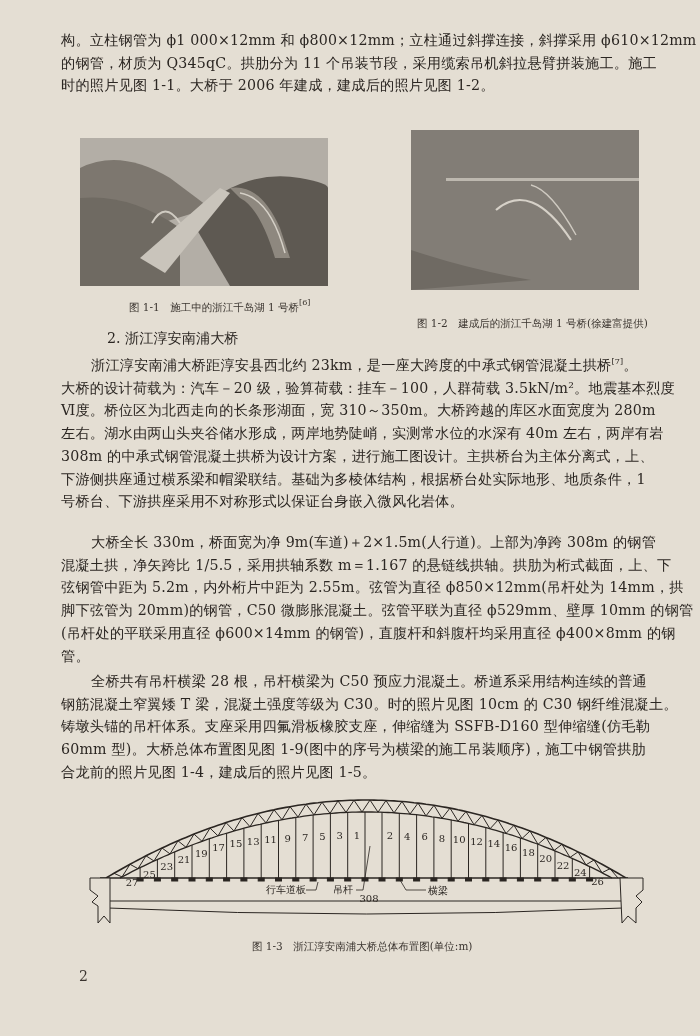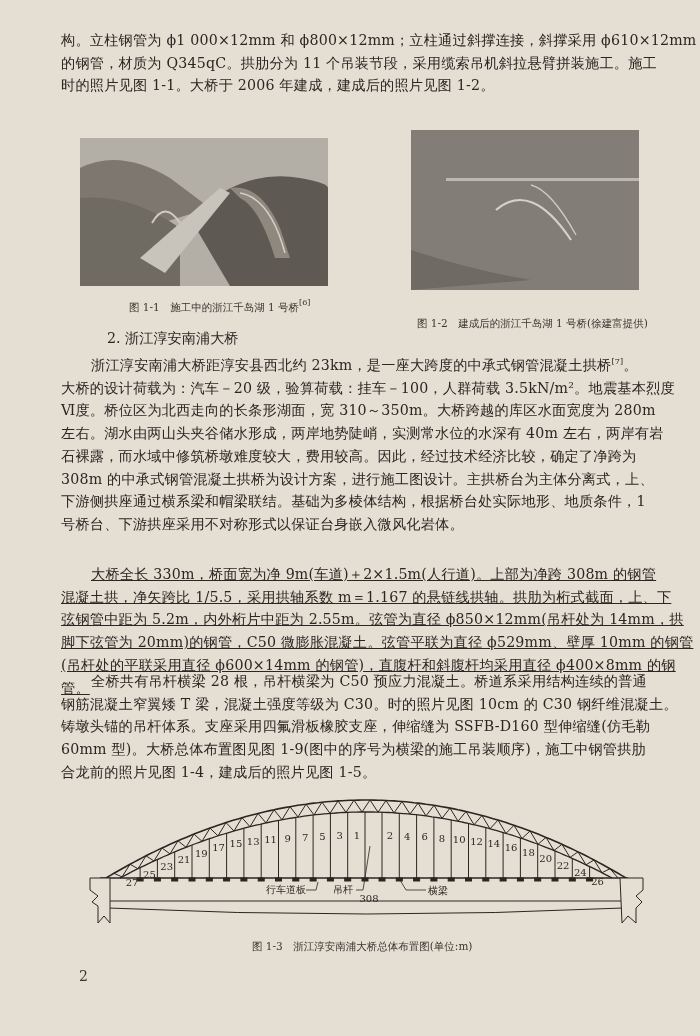--- a/index.html
+++ b/index.html
@@ -67,27 +67,26 @@
   </div>
   <div class="caption" style="left:409px; top:317px;margin-left:8px;">图 1-2　建成后的浙江千岛湖 1 号桥(徐建富提供)</div>
 
   <div class="heading">2. 浙江淳安南浦大桥</div>
 
   <div class="para" style="top:354px;">
     <span class="line indent"><span>浙江淳安南浦大桥距淳安县西北约 23km，是一座大跨度的中承式钢管混凝土拱桥</span><sup>[7]</sup><span>。</span></span>
     <span class="line">大桥的设计荷载为：汽车－20 级，验算荷载：挂车－100，人群荷载 3.5kN/m²。地震基本烈度</span>
     <span class="line">Ⅵ度。桥位区为北西走向的长条形湖面，宽 310～350m。大桥跨越的库区水面宽度为 280m</span>
     <span class="line">左右。湖水由两山头夹谷储水形成，两岸地势陡峭，实测常水位的水深有 40m 左右，两岸有岩</span>
-    <span class="line">石裸露，而水域中修筑桥墩难度较大，费用较高。因此，经过技术经济比较，确定了净跨为</span>
     <span class="line">308m 的中承式钢管混凝土拱桥为设计方案，进行施工图设计。主拱桥台为主体分离式，上、</span>
     <span class="line">下游侧拱座通过横系梁和帽梁联结。基础为多棱体结构，根据桥台处实际地形、地质条件，1</span>
     <span class="line">号桥台、下游拱座采用不对称形式以保证台身嵌入微风化岩体。</span>
   </div>
 
-  <div class="para" style="top:563px;text-decoration:underline;">
+  <div class="para" style="top:531px;">
     <span class="line indent">大桥全长 330m，桥面宽为净 9m(车道)＋2×1.5m(人行道)。上部为净跨 308m 的钢管</span>
     <span class="line">混凝土拱，净矢跨比 1/5.5，采用拱轴系数 m＝1.167 的悬链线拱轴。拱肋为桁式截面，上、下</span>
     <span class="line">弦钢管中距为 5.2m，内外桁片中距为 2.55m。弦管为直径 ϕ850×12mm(吊杆处为 14mm，拱</span>
     <span class="line">脚下弦管为 20mm)的钢管，C50 微膨胀混凝土。弦管平联为直径 ϕ529mm、壁厚 10mm 的钢管</span>
     <span class="line">(吊杆处的平联采用直径 ϕ600×14mm 的钢管)，直腹杆和斜腹杆均采用直径 ϕ400×8mm 的钢</span>
     <span class="line">管。</span>
   </div>
 
   <div class="para" style="top:670px;">
     <span class="line indent">全桥共有吊杆横梁 28 根，吊杆横梁为 C50 预应力混凝土。桥道系采用结构连续的普通</span>

